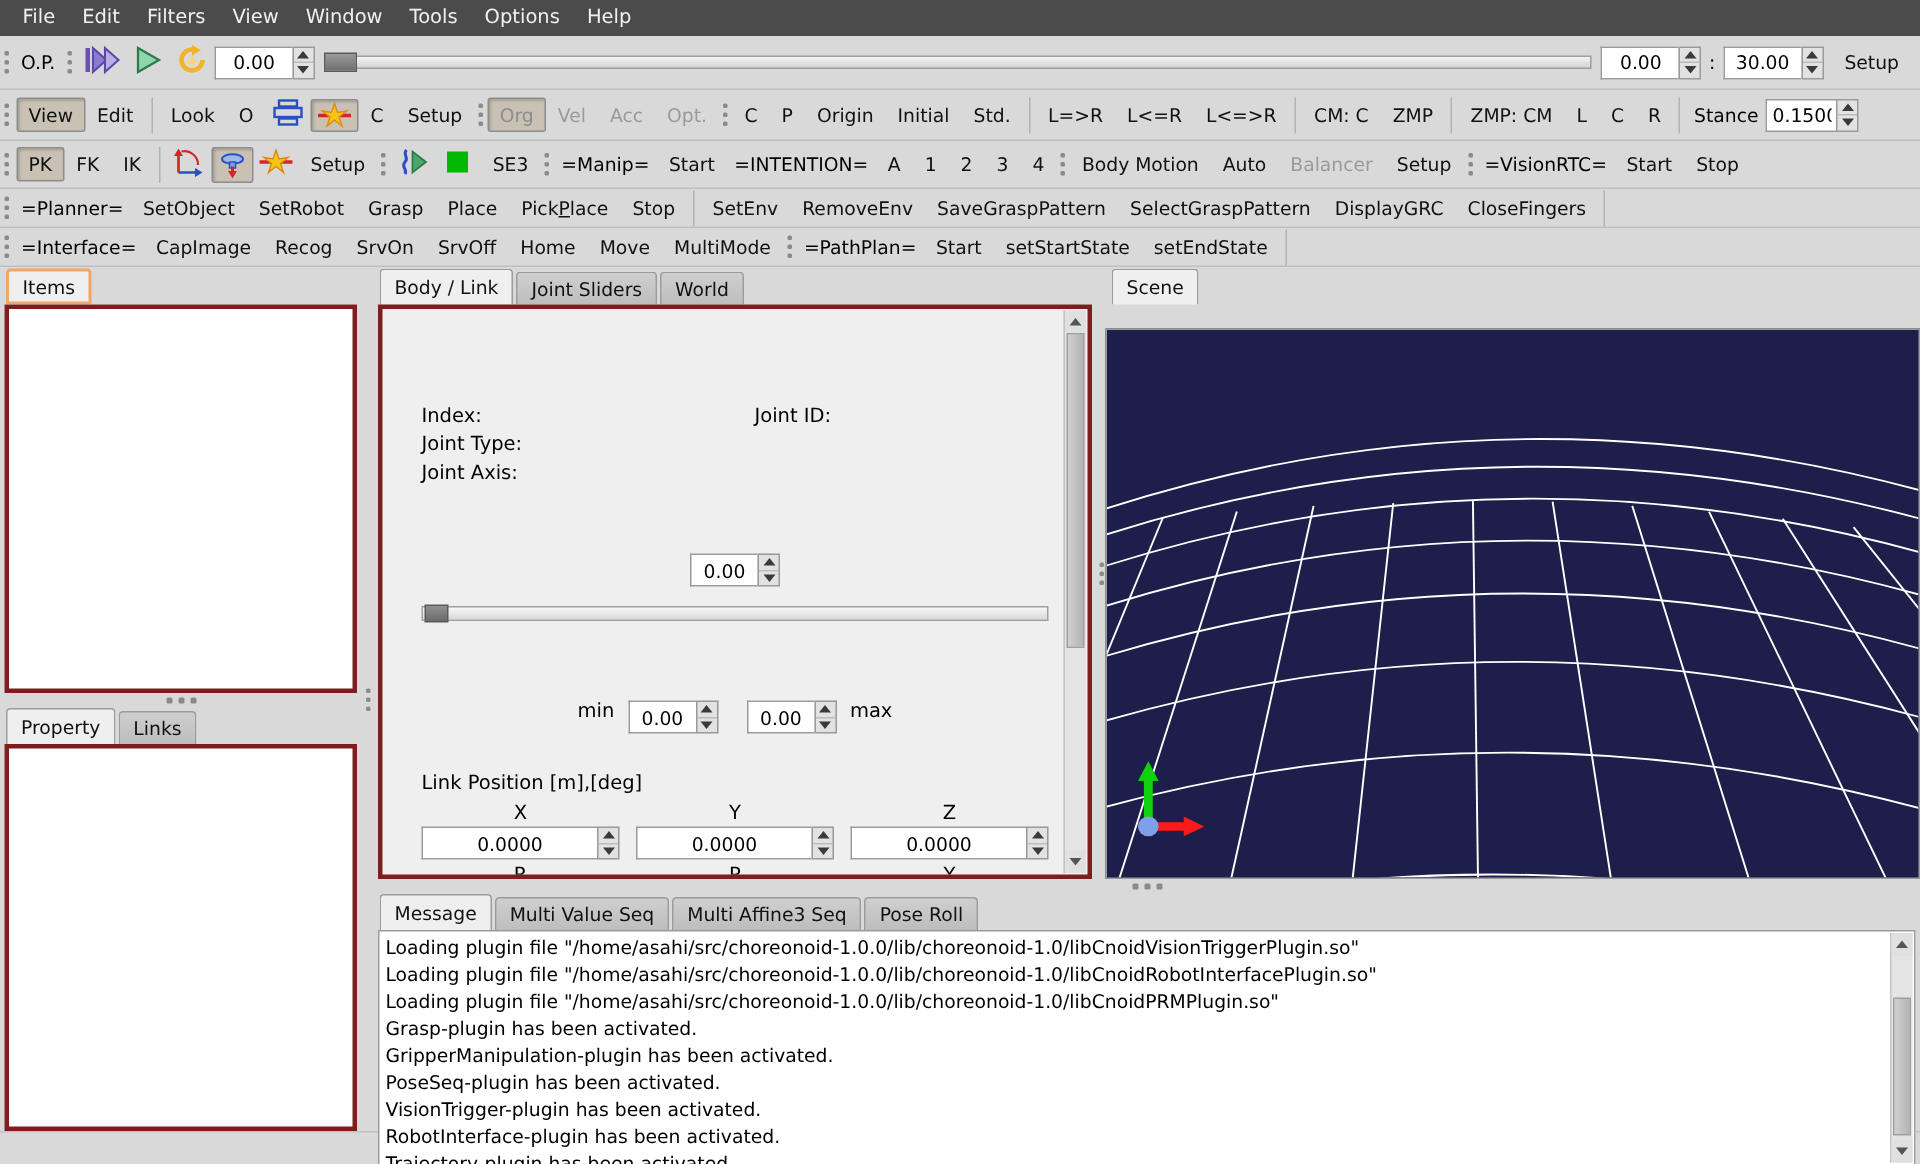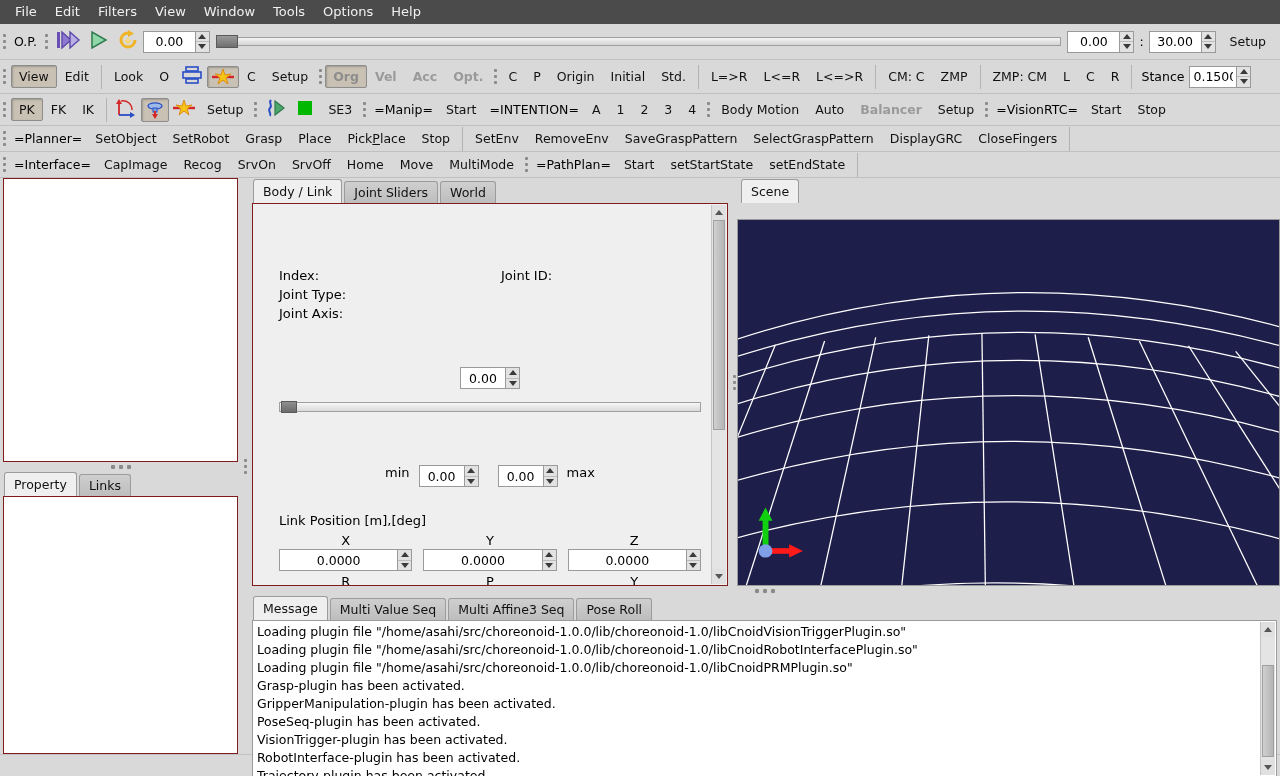--- a/index.html
+++ b/index.html
@@ -39,21 +39,21 @@
 
   .tbtn {
     font-size: 12.5px; padding: 2px 7px; background: transparent;
     border: 1px solid transparent; border-radius: 2px; white-space: nowrap;
     color: #111; line-height: 17px; cursor: default;
   }
   .tbtn.sunk {
     background: #c9c2b4; border: 1px solid #8d8d8d;
     box-shadow: inset 1px 1px 2px rgba(0,0,0,.22);
   }
-  .tbtn.disabled { color: #9a9a9a; font-weight: bold; }
+  .tbtn.disabled { color: #9a9a9a; }
   .tbtn.disabled.sunk { color: #8d8d8d; }
   .tblabel { font-size: 12.5px; padding: 2px 5px; white-space: nowrap; }
 
   
   .spin { display: inline-flex; align-items: stretch; height: 22px; flex: none; }
   .spin input {
     height: 22px; border: 1px solid #9a9a9a; border-right: none;
     background: #fff; font-family: inherit; font-size: 12.5px;
     text-align: center; padding: 0 3px; color: #000; outline: none;
   }
@@ -90,21 +90,21 @@
             background: #d9d9d9; flex: none; padding-left: 4px; }
   .tab {
     height: 22px; padding: 0 9px; display: flex; align-items: center;
     font-size: 12.5px; background: linear-gradient(#cfcfcf,#bdbdbd);
     border: 1px solid #9b9b9b; border-bottom: none;
     border-radius: 3px 3px 0 0; margin-right: 2px; color: #111; cursor: default;
   }
   .tab.active { background: #efefef; height: 24px; border-color: #9b9b9b; }
   .tab.focus { border: 2px solid #f0a868; background: #efefef; }
 
-  .panel { background: #efefef; border: 1px solid #7f1d1d; flex: 1;
+  .panel { background: #efefef; border: 3px solid #7f1d1d; flex: 1;
            min-height: 0; position: relative; }
   .panel.white { background: #fff; }
 
   
   .vhandle { width: 8px; background: #d9d9d9; flex: none;
     display: flex; flex-direction: column; align-items: center; justify-content: center; gap: 3px; }
   .vhandle i { width: 3px; height: 3px; background: #8a8a8a; border-radius: 1px; }
   .hhandle { height: 9px; background: #d9d9d9; flex: none;
     display: flex; align-items: center; justify-content: center; gap: 4px; }
   .hhandle i { width: 4px; height: 4px; background: #8a8a8a; border-radius: 1px; }
@@ -454,20 +454,23 @@
     <div class="tbtn">Start</div>
     <div class="tbtn">setStartState</div>
     <div class="tbtn">setEndState</div>
     <div class="vsep"></div>
   </div>
 
   <div class="main">
 
     <div class="leftcol">
       <div style="flex:none;height:284px;display:flex;flex-direction:column;">
+        <div class="tabbar">
+          <div class="tab active focus">Items</div>
+        </div>
         <div class="panel white" style="margin:0 3px 0 3px"></div>
       </div>
       <div class="hhandle">
           <i></i>
           <i></i>
           <i></i>
         </div>
       <div style="flex:1;display:flex;flex-direction:column;min-height:0;">
         <div class="tabbar">
           <div class="tab active">Property</div>

